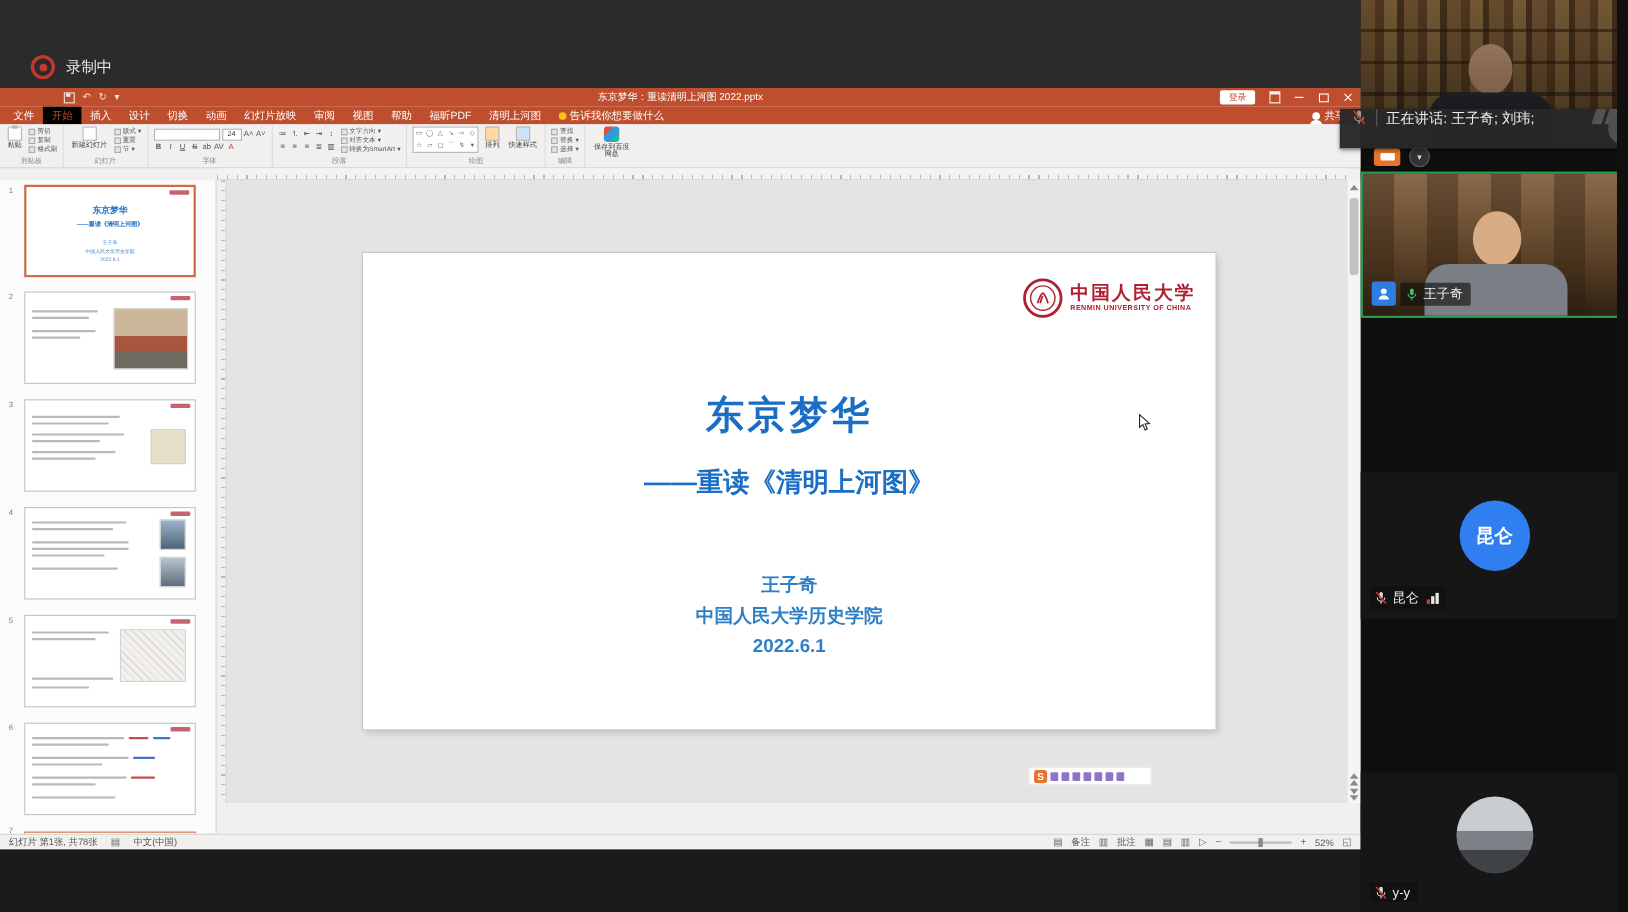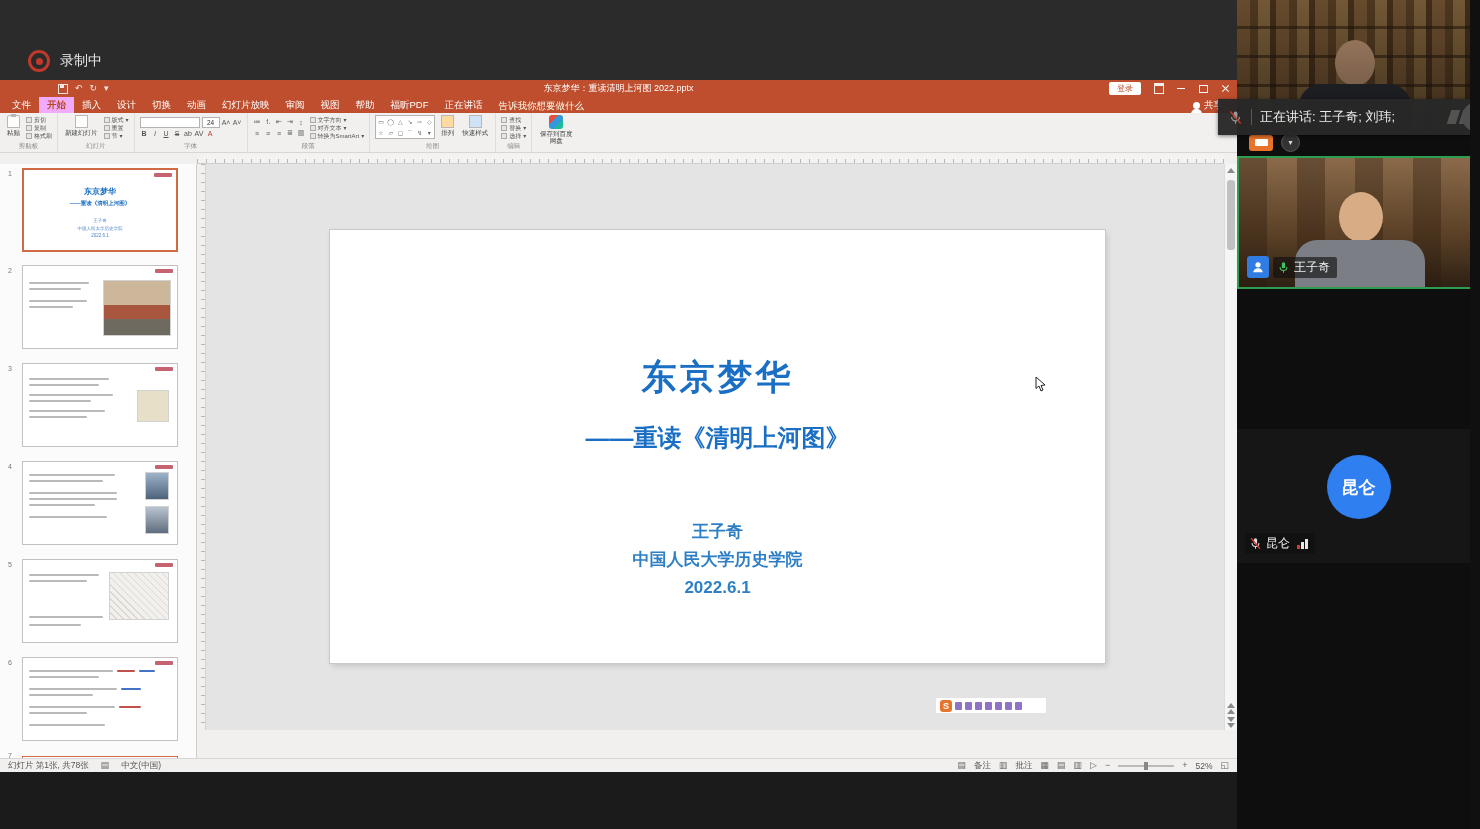--- a/index.html
+++ b/index.html
@@ -22,22 +22,22 @@
   .wbtn{width:20px;height:15px;display:flex;align-items:center;justify-content:center;}
   .ic-ribbon{width:8px;height:7px;border:1px solid rgba(255,255,255,.9);border-top-width:3px;}
   .ic-min{width:8px;height:0;border-bottom:1px solid #fff;}
   .ic-rest{width:7px;height:6px;border:1px solid #fff;}
   .ic-x{position:relative;width:9px;height:9px;}
   .ic-x:before,.ic-x:after{content:"";position:absolute;left:4px;top:0;width:1px;height:9px;background:#fff;}
   .ic-x:before{transform:rotate(45deg);} .ic-x:after{transform:rotate(-45deg);}
   
   .tabs{position:absolute;left:0;top:17px;width:100%;height:16px;background:#bf4e2e;display:flex;align-items:stretch;padding-left:4px;font-size:9.5px;color:#fff;box-sizing:border-box;}
   .tab{padding:0 8px;display:flex;align-items:center;white-space:nowrap;}
-  .tab.active{background:#f0abfc;color:#b8461f;font-weight:bold;}
-  .tab.tellme{color:#ffe;display:flex;gap:3px;flex-direction:column;}
+  .tab.active{background:#000000;color:#b8461f;}
+  .tab.tellme{color:#ffe;display:flex;gap:3px;}
   .bulb{width:7px;height:7px;border-radius:50%;background:#f3c613;}
   .share-tab{margin-left:auto;margin-right:14px;display:flex;align-items:center;gap:4px;font-size:9.5px;color:#fff;}
   .person-mini{width:7px;height:7px;border-radius:50%;background:#fff;position:relative;}
   .person-mini:after{content:"";position:absolute;left:-2px;top:7px;width:11px;height:5px;border-radius:5px 5px 0 0;background:#fff;}
   
   .ribbon{position:absolute;left:0;top:33px;width:100%;height:40px;background:#f1f0ef;border-bottom:1px solid #d8d6d4;display:flex;font-size:6.5px;color:#444;box-sizing:border-box;}
   .grp{position:relative;border-right:1px solid #deccc6;border-right-color:#ddd;padding:2px 5px 9px 5px;display:flex;gap:4px;align-items:flex-start;}
   .glabel{position:absolute;bottom:1px;left:0;right:0;text-align:center;color:#8a8a8a;font-size:6.5px;}
   .bigb{display:flex;flex-direction:column;align-items:center;gap:1px;font-size:6.5px;color:#444;padding:0 2px;text-align:center;line-height:1.1;}
   .ib{width:13px;height:13px;border:1px solid #b9b7b5;background:#fdfdfd;box-sizing:border-box;}
@@ -110,21 +110,21 @@
   
   .t1bg{background:#6b4f2e;}
   .t1books{position:absolute;inset:0;background:
       repeating-linear-gradient(180deg,transparent 0 26px,rgba(30,20,10,.55) 26px 29px),
       repeating-linear-gradient(90deg,#7b5a36 0 13px,#5a3f24 13px 21px,#8a6a40 21px 33px,#49321d 33px 39px);opacity:.9;}
   .t1shade{position:absolute;inset:0;background:linear-gradient(180deg,rgba(0,0,0,.15),rgba(0,0,0,.5));}
   .phead{position:absolute;border-radius:50%;}
   .pbody{position:absolute;border-radius:22px 22px 0 0;}
   .t2bg{background:linear-gradient(180deg,#8a6a4a,#5a4026 60%,#2e2014);}
   .t2pil{position:absolute;inset:0;background:repeating-linear-gradient(90deg,rgba(40,25,12,.35) 0 28px,transparent 28px 58px);}
-  .toast{position:absolute;left:1218px;top:99px;width:262px;height:36px;background:rgba(40,40,40,.97);z-index:30;display:flex;align-items:center;gap:8px;padding:0 10px;box-sizing:border-box;box-shadow:0 1px 4px rgba(0,0,0,.5);}
+  .toast{position:absolute;left:1218px;top:99px;width:262px;height:36px;background:rgba(40,40,40,.97);z-index:30;display:flex;gap:8px;padding:0 10px;box-sizing:border-box;box-shadow:0 1px 4px rgba(0,0,0,.5);}
   .toast-div{width:1px;height:16px;background:#5a5a5a;}
   .toast-txt{font-size:13px;color:#ececec;white-space:nowrap;}
   .toast-wm{margin-left:auto;display:flex;gap:3px;}
   .toast-wm i{width:9px;height:14px;background:#777;opacity:.55;transform:skewX(-18deg);display:block;}
   .edge-btn{position:absolute;left:1462px;top:102px;width:30px;height:30px;border-radius:50%;background:#4f4f4f;z-index:31;color:#ccc;font-size:13px;display:flex;align-items:center;justify-content:center;}
   .cs{position:absolute;left:12px;top:133px;display:flex;gap:8px;align-items:center;z-index:5;}
   .cs-share{width:24px;height:16px;background:#e8732a;border-radius:3px;display:flex;align-items:center;justify-content:center;}
   .cs-share i{width:13px;height:7px;background:#fff;border-radius:1px;display:block;}
   .cs-chev{width:17px;height:17px;border-radius:50%;background:#333;border:1px solid #555;color:#ddd;font-size:8px;display:flex;align-items:center;justify-content:center;}
   .glyph{line-height:1;}
@@ -175,21 +175,21 @@
       <span class="tab active">开始</span>
       <span class="tab">插入</span>
       <span class="tab">设计</span>
       <span class="tab">切换</span>
       <span class="tab">动画</span>
       <span class="tab">幻灯片放映</span>
       <span class="tab">审阅</span>
       <span class="tab">视图</span>
       <span class="tab">帮助</span>
       <span class="tab">福昕PDF</span>
-      <span class="tab">正在讲话</span>
+      <span class="tab">清明上河图</span>
       <span class="tab tellme">
           <span class="bulb"></span>
           <span>告诉我你想要做什么</span>
         </span>
       <span class="share-tab">
           <span class="person-mini"></span>
           <span>共享</span>
         </span>
     </div>
 
@@ -422,20 +422,31 @@
         <span class="tl gy" style="left:6px;top:66px;width:76px;"></span>
       </div>
 
       <span class="tnum" style="top:588px;">7</span>
       <div class="titem" style="top:592px;height:10px;border-color:#cf6a45;"></div>
     </div>
 
     <div class="edit">
       <div class="rulerv"></div>
       <div class="slide">
+        <div class="ruc">
+          <svg width="38" height="38" viewBox="0 0 24 24">
+            <circle cx="12" cy="12" r="10.5" fill="none" stroke="#ad2233" stroke-width="1.6"></circle>
+            <circle cx="12" cy="12" r="7" fill="none" stroke="#ad2233" stroke-width="0.8"></circle>
+            <path d="M9 15c.8-3 1.6-4.8 3-6M12 9c1.4 1.2 2.2 3 3 6M10.5 15c.5-2 .9-3.2 1.5-4.2" fill="none" stroke="#ad2233" stroke-width="1"></path>
+          </svg>
+          <div class="ruc-txt">
+            <span class="ruc-cn">中国人民大学</span>
+            <span class="ruc-en">RENMIN UNIVERSITY OF CHINA</span>
+          </div>
+        </div>
         <div class="s-title">东京梦华</div>
         <div class="s-sub">——重读《清明上河图》</div>
         <div class="s-meta">
           <div>王子奇</div>
           <div>中国人民大学历史学院</div>
           <div>2022.6.1</div>
         </div>
         <div class="cursor">
           <svg width="11" height="16" viewBox="0 0 11 16">
               <path d="M1 1 L1 12.5 L4 10 L6 15 L8 14 L6 9.5 L10 9 Z" fill="#fff" stroke="#222" stroke-width="1"></path>
@@ -549,20 +560,34 @@
         <span class="sig">
               <i style="height:4px;"></i>
               <i style="height:7px;"></i>
               <i style="height:10px;"></i>
             </span>
       </span>
         </div>
     </div>
 
 
+    <div class="vt" style="top:702px;height:127px;background:#161617;">
+      <div class="avatar" style="top:22px;width:70px;height:70px;background:linear-gradient(180deg,#c9ccd1 0 45%,#7d8187 45% 70%,#3f4348 70%);"></div>
+      <div class="labrow">
+          <span class="lab">
+        <svg width="13" height="13" viewBox="0 0 16 16">
+          <rect x="6" y="1.5" width="4" height="7.5" rx="2" fill="#dcdcdc"></rect>
+          <path d="M3.8 7.5a4.2 4.2 0 0 0 8.4 0" stroke="#dcdcdc" stroke-width="1.3" fill="none"></path>
+          <line x1="8" y1="12" x2="8" y2="14.5" stroke="#dcdcdc" stroke-width="1.3"></line>
+          <line x1="2.5" y1="1.5" x2="13.5" y2="14.5" stroke="#d23b2f" stroke-width="1.6"></line>
+        </svg>
+        <span>y-y</span>
+      </span>
+        </div>
+    </div>
   </div>
 
   <div class="toast">
     <svg width="15" height="15" viewBox="0 0 16 16">
       <rect x="6" y="1.5" width="4" height="7.5" rx="2" fill="#9a9a9a"></rect>
       <path d="M3.8 7.5a4.2 4.2 0 0 0 8.4 0" stroke="#9a9a9a" stroke-width="1.3" fill="none"></path>
       <line x1="8" y1="12" x2="8" y2="14.5" stroke="#9a9a9a" stroke-width="1.3"></line>
       <line x1="2.5" y1="1.5" x2="13.5" y2="14.5" stroke="#c0392b" stroke-width="1.6"></line>
     </svg>
     <span class="toast-div"></span>

